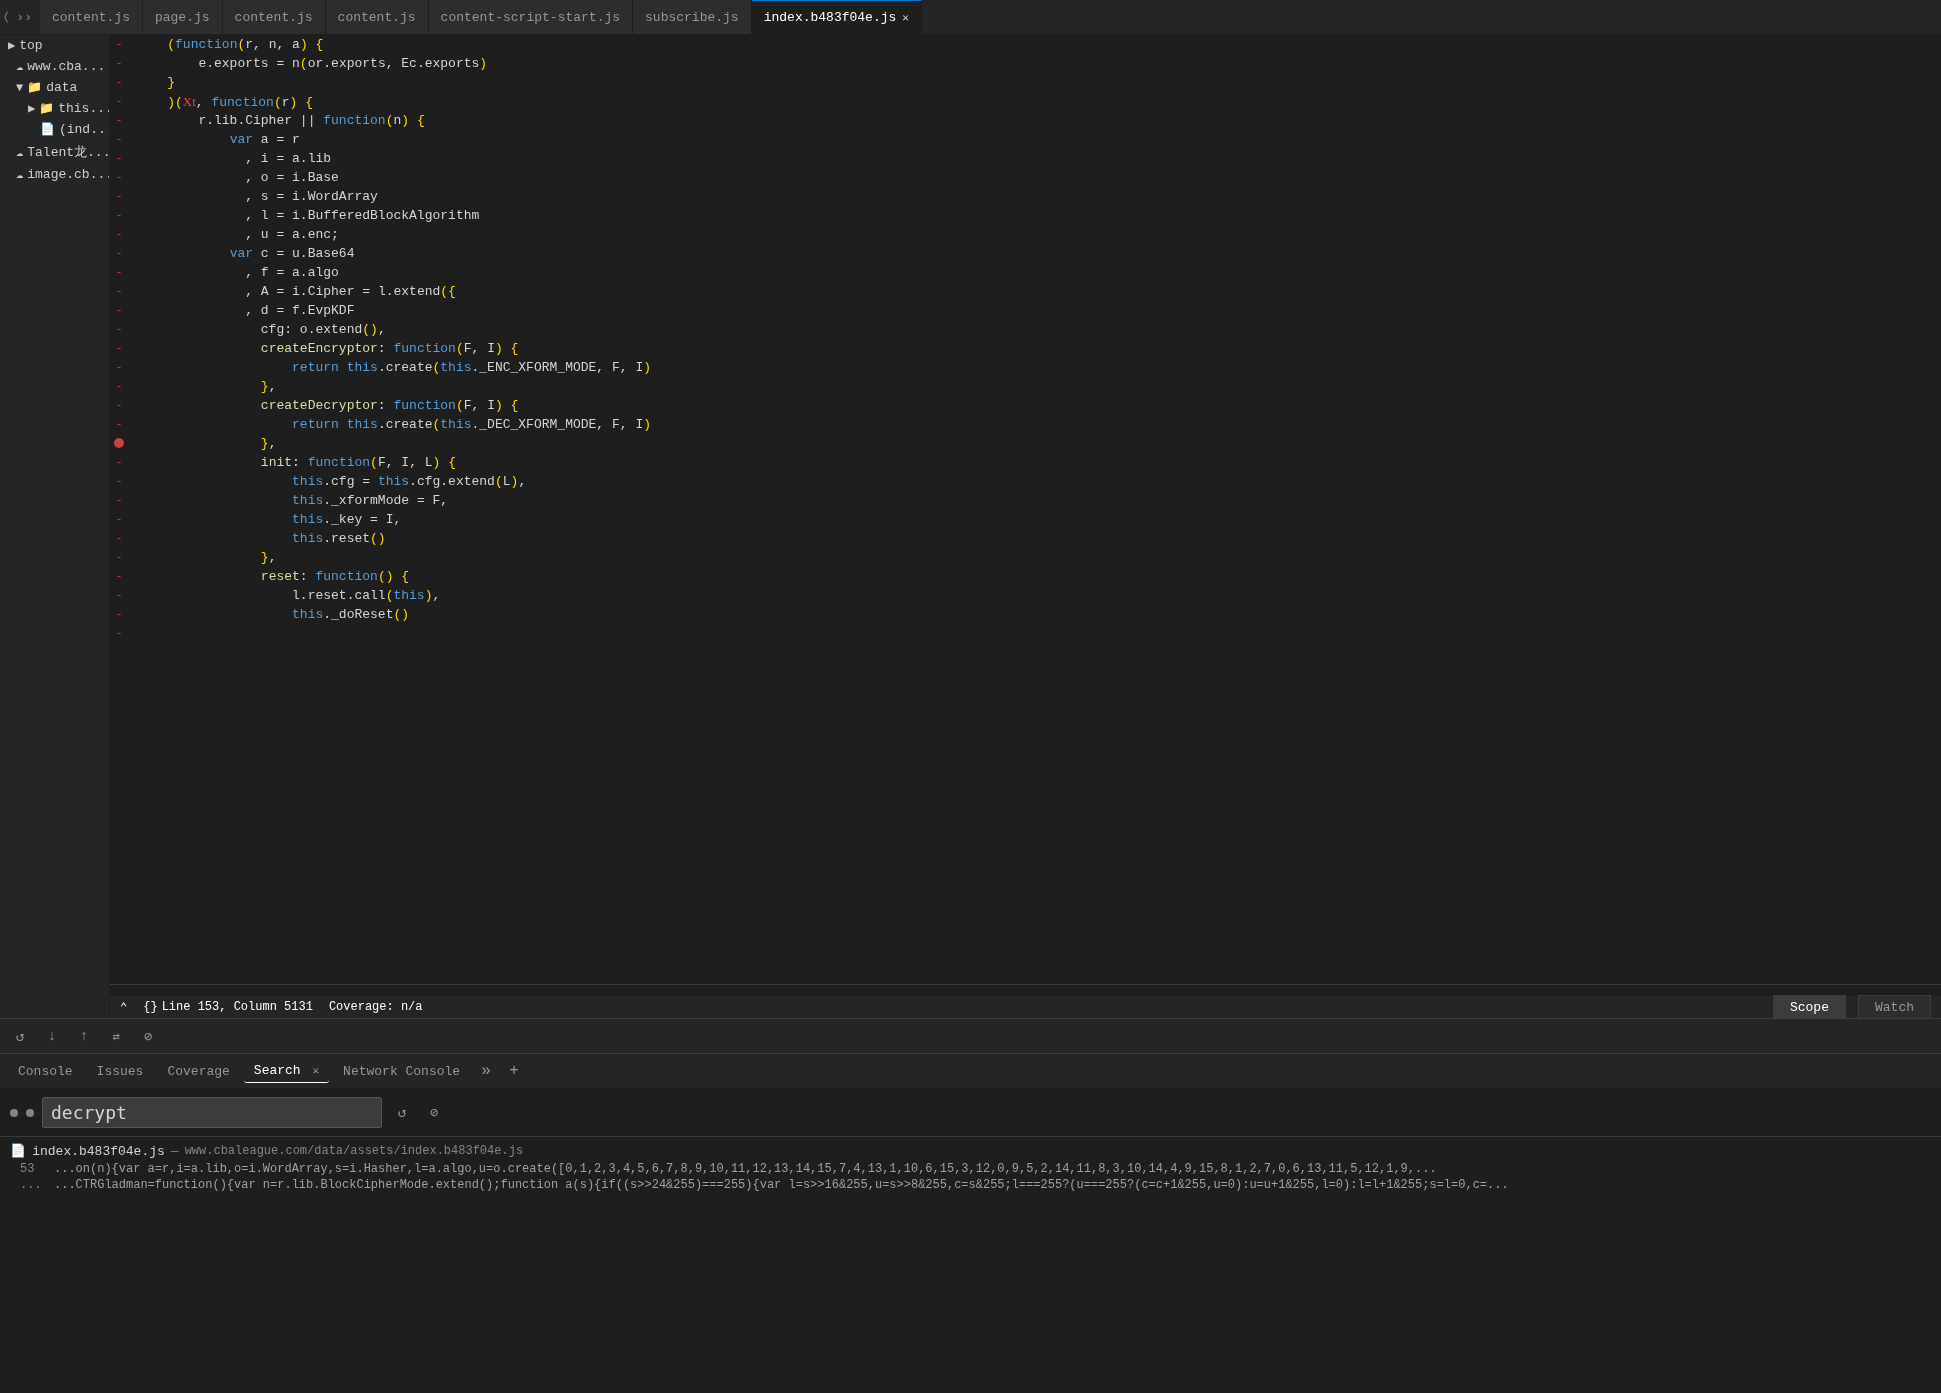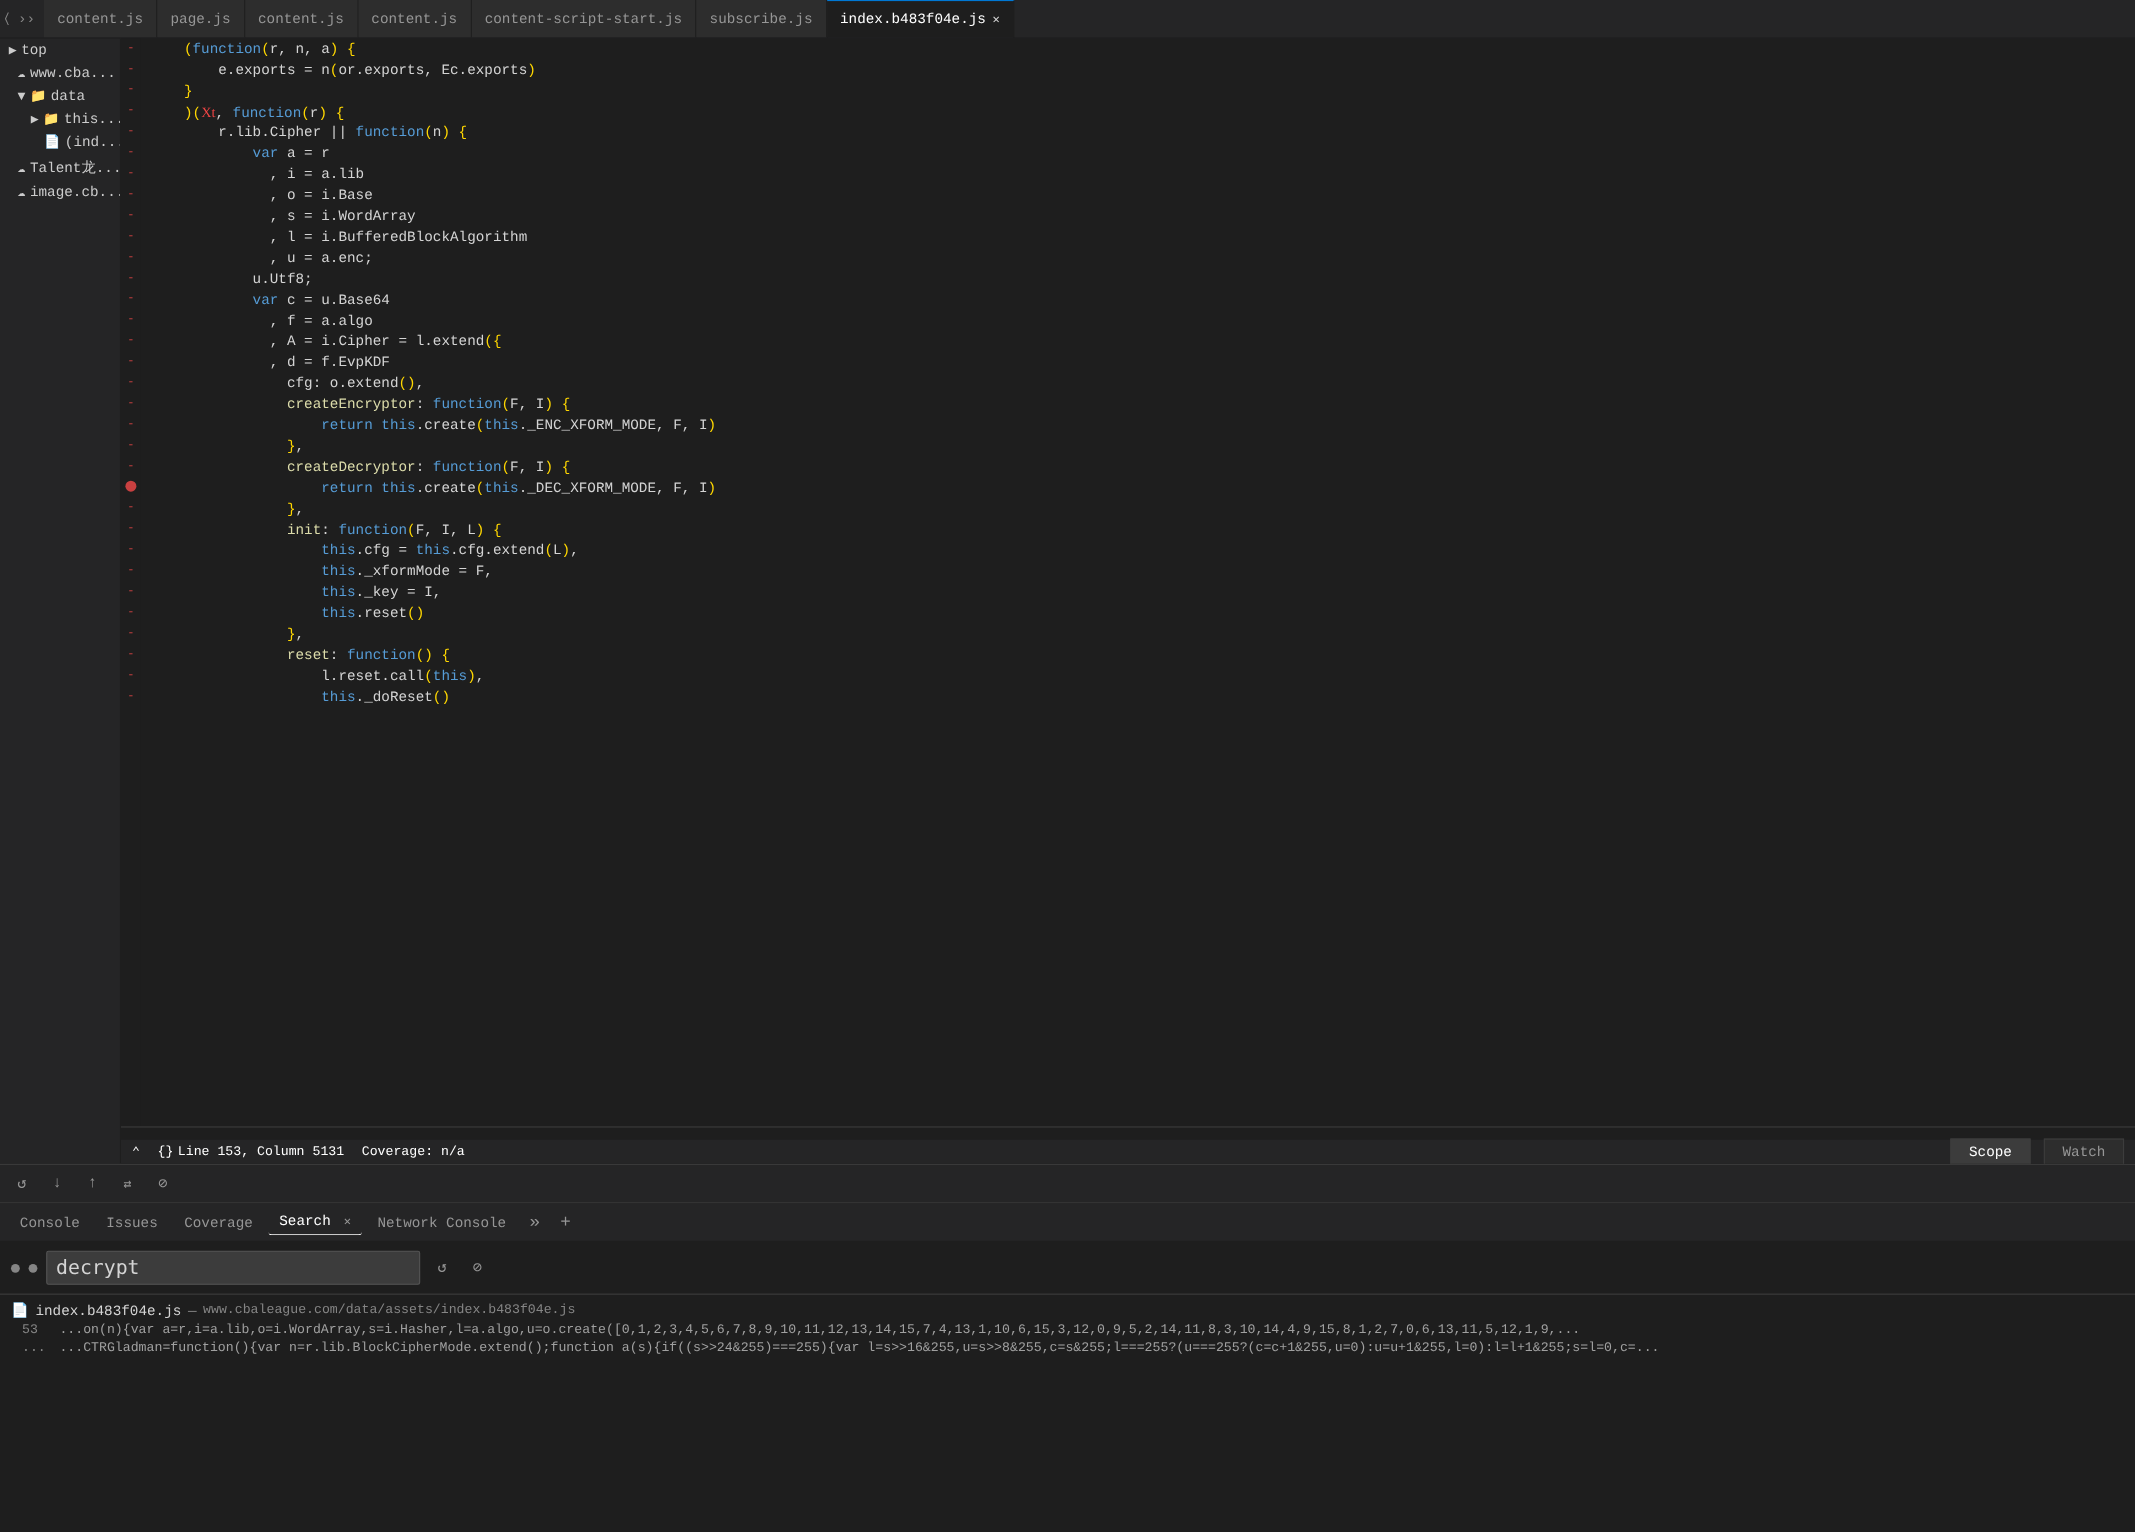--- a/index.html
+++ b/index.html
@@ -164,21 +164,21 @@
     }
     .status-item {
       display: flex;
       align-items: center;
       gap: 4px;
       cursor: pointer;
     }
 
     
     .bottom-panel {
-      height: 300px;
+      height: 340px;
       background: #1e1e1e;
       border-top: 1px solid #3c3c3c;
       display: flex;
       flex-direction: column;
     }
     .panel-tabs {
       display: flex;
       align-items: center;
       background: #252526;
       height: 35px;
@@ -465,21 +465,20 @@
           <div class="code-line">        e.exports <span class="op">=</span> n<span class="paren">(</span>or.exports<span class="op">,</span> Ec.exports<span class="paren">)</span></div>
           <div class="code-line">    <span class="paren">}</span></div>
           <div class="code-line">    <span class="paren">)</span><span class="paren">(</span><span class="var-name">Xt</span><span class="op">,</span> <span class="kw">function</span><span class="paren">(</span>r<span class="paren">)</span> <span class="paren">{</span></div>
           <div class="code-line">        r.lib.Cipher <span class="op">||</span> <span class="kw">function</span><span class="paren">(</span>n<span class="paren">)</span> <span class="paren">{</span></div>
           <div class="code-line">            <span class="kw">var</span> a <span class="op">=</span> r</div>
           <div class="code-line">              <span class="op">,</span> i <span class="op">=</span> a.lib</div>
           <div class="code-line">              <span class="op">,</span> o <span class="op">=</span> i.Base</div>
           <div class="code-line">              <span class="op">,</span> s <span class="op">=</span> i.WordArray</div>
           <div class="code-line">              <span class="op">,</span> l <span class="op">=</span> i.BufferedBlockAlgorithm</div>
           <div class="code-line">              <span class="op">,</span> u <span class="op">=</span> a.enc<span class="op">;</span></div>
-          <div class="code-line">            u.Utf8<span class="op">;</span></div>
           <div class="code-line">            <span class="kw">var</span> c <span class="op">=</span> u.Base64</div>
           <div class="code-line">              <span class="op">,</span> f <span class="op">=</span> a.algo</div>
           <div class="code-line">              <span class="op">,</span> A <span class="op">=</span> i.Cipher <span class="op">=</span> l.extend<span class="paren">({</span></div>
           <div class="code-line">              <span class="op">,</span> d <span class="op">=</span> f.EvpKDF</div>
           <div class="code-line">                cfg<span class="op">:</span> o.extend<span class="paren">()</span><span class="op">,</span></div>
           <div class="code-line">                <span class="fn">createEncryptor</span><span class="op">:</span> <span class="kw">function</span><span class="paren">(</span>F<span class="op">,</span> I<span class="paren">)</span> <span class="paren">{</span></div>
           <div class="code-line">                    <span class="kw">return</span> <span class="kw">this</span>.create<span class="paren">(</span><span class="kw">this</span>._ENC_XFORM_MODE<span class="op">,</span> F<span class="op">,</span> I<span class="paren">)</span></div>
           <div class="code-line">                <span class="paren">}</span><span class="op">,</span></div>
           <div class="code-line">                <span class="fn">createDecryptor</span><span class="op">:</span> <span class="kw">function</span><span class="paren">(</span>F<span class="op">,</span> I<span class="paren">)</span> <span class="paren">{</span></div>
           <div class="code-line">                    <span class="kw">return</span> <span class="kw">this</span>.create<span class="paren">(</span><span class="kw">this</span>._DEC_XFORM_MODE<span class="op">,</span> F<span class="op">,</span> I<span class="paren">)</span></div>

